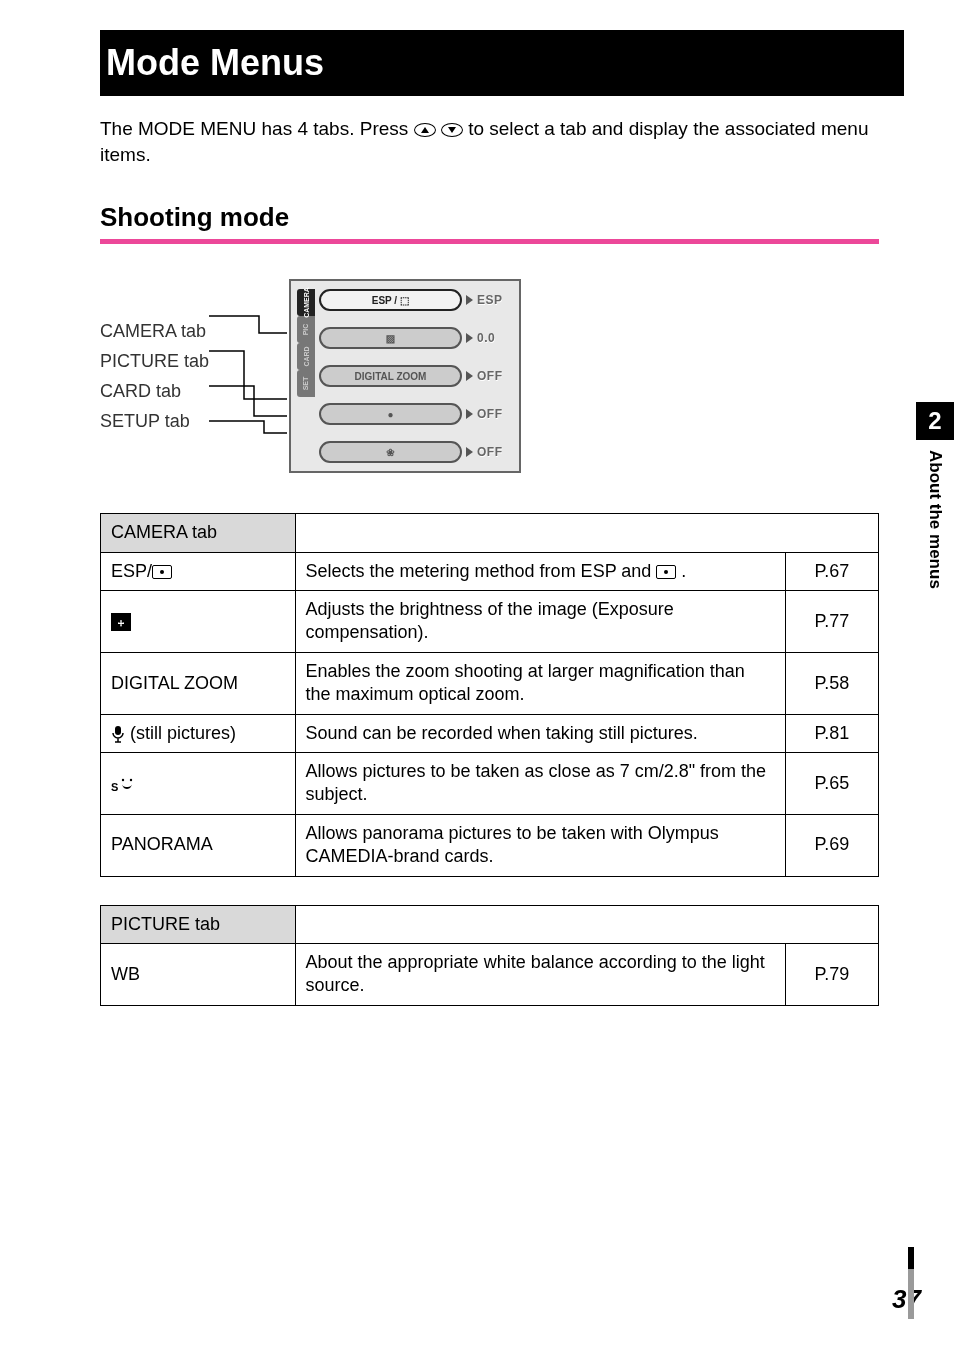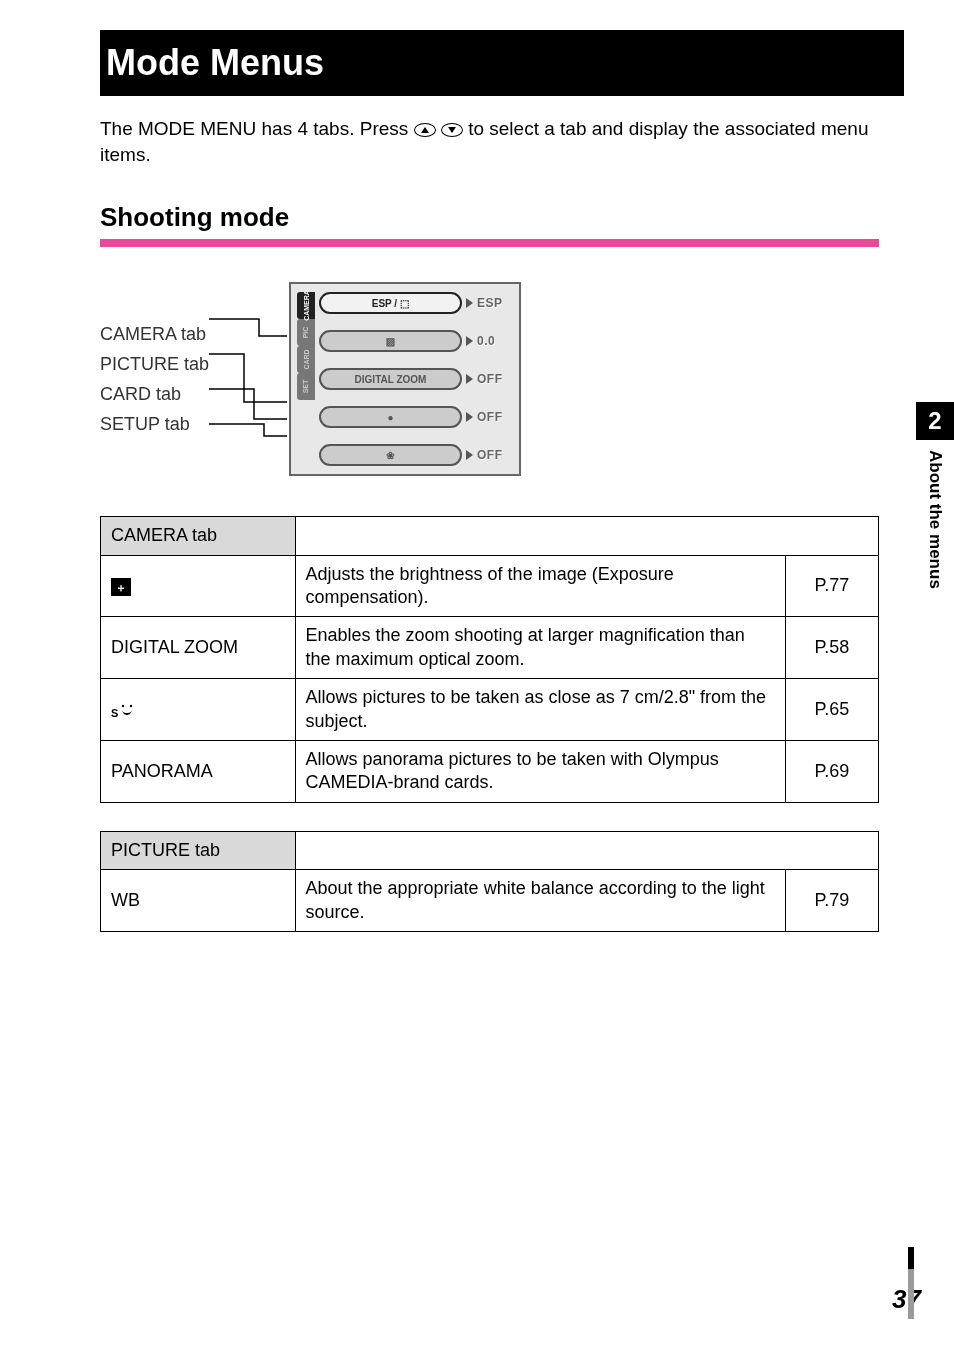--- a/index.html
+++ b/index.html
@@ -17,21 +17,21 @@
     color: #fff;
     font-size: 36px;
     font-weight: bold;
     padding: 12px 6px;
     margin: 30px -25px 20px 0;
   }
   .intro { font-size: 19px; line-height: 1.35; margin-bottom: 35px; }
   .section-heading {
     font-size: 26px;
     font-weight: bold;
-    border-bottom: 8px solid #ec4899;
+    border-bottom: 5px solid #ec4899;
     padding-bottom: 6px;
     margin-bottom: 35px;
   }
   .diagram {
     display: flex;
     align-items: center;
     margin-bottom: 40px;
   }
   .tab-labels { display: flex; flex-direction: column; gap: 9px; font-size: 18px; color: #333; }
   .conn { width: 80px; height: 150px; }
@@ -272,28 +272,44 @@
     </div>
   </div>
 
   <table class="menu-table">
     <tbody>
         <tr>
       <th>CAMERA tab</th>
       <td class="th-blank" colspan="2"></td>
     </tr>
     <tr>
+      <td class="col-name"><span>ESP/</span><span class="spot-box"></span></td>
+      <td><span>Selects the metering method from ESP and </span><span class="spot-box"></span><span> .</span></td>
+      <td class="col-page">P.67</td>
+    </tr>
+    <tr>
       <td class="col-name"><span class="exp-icon">⧾</span></td>
       <td>Adjusts the brightness of the image (Exposure compensation).</td>
       <td class="col-page">P.77</td>
     </tr>
     <tr>
       <td class="col-name">DIGITAL ZOOM</td>
       <td>Enables the zoom shooting at larger magnification than the maximum optical zoom.</td>
       <td class="col-page">P.58</td>
+    </tr>
+    <tr>
+      <td class="col-name">
+        <svg class="mic-icon" viewBox="0 0 14 18">
+              <rect x="4" y="1" width="6" height="9" rx="3" fill="#000"></rect>
+              <path d="M2 8a5 5 0 0 0 10 0M7 13v4M4 17h6" stroke="#000" stroke-width="1.5" fill="none"></path>
+            </svg>
+        <span> (still pictures)</span>
+      </td>
+      <td>Sound can be recorded when taking still pictures.</td>
+      <td class="col-page">P.81</td>
     </tr>
     <tr>
       <td class="col-name">
         <svg class="macro-icon" width="26" height="20" viewBox="0 0 26 20">
           <text x="0" y="17" font-size="11" font-weight="bold" fill="#000">S</text>
           <path d="M16 3c-3 0-5 3-5 6s2 6 5 6 5-3 5-6c0 3-2 4-5 4s-5-1-5-4 2-6 5-6z" fill="#000"></path>
           <circle cx="12" cy="6" r="1.2" fill="#000"></circle>
               <circle cx="20" cy="6" r="1.2" fill="#000"></circle>
         </svg>
       </td>

